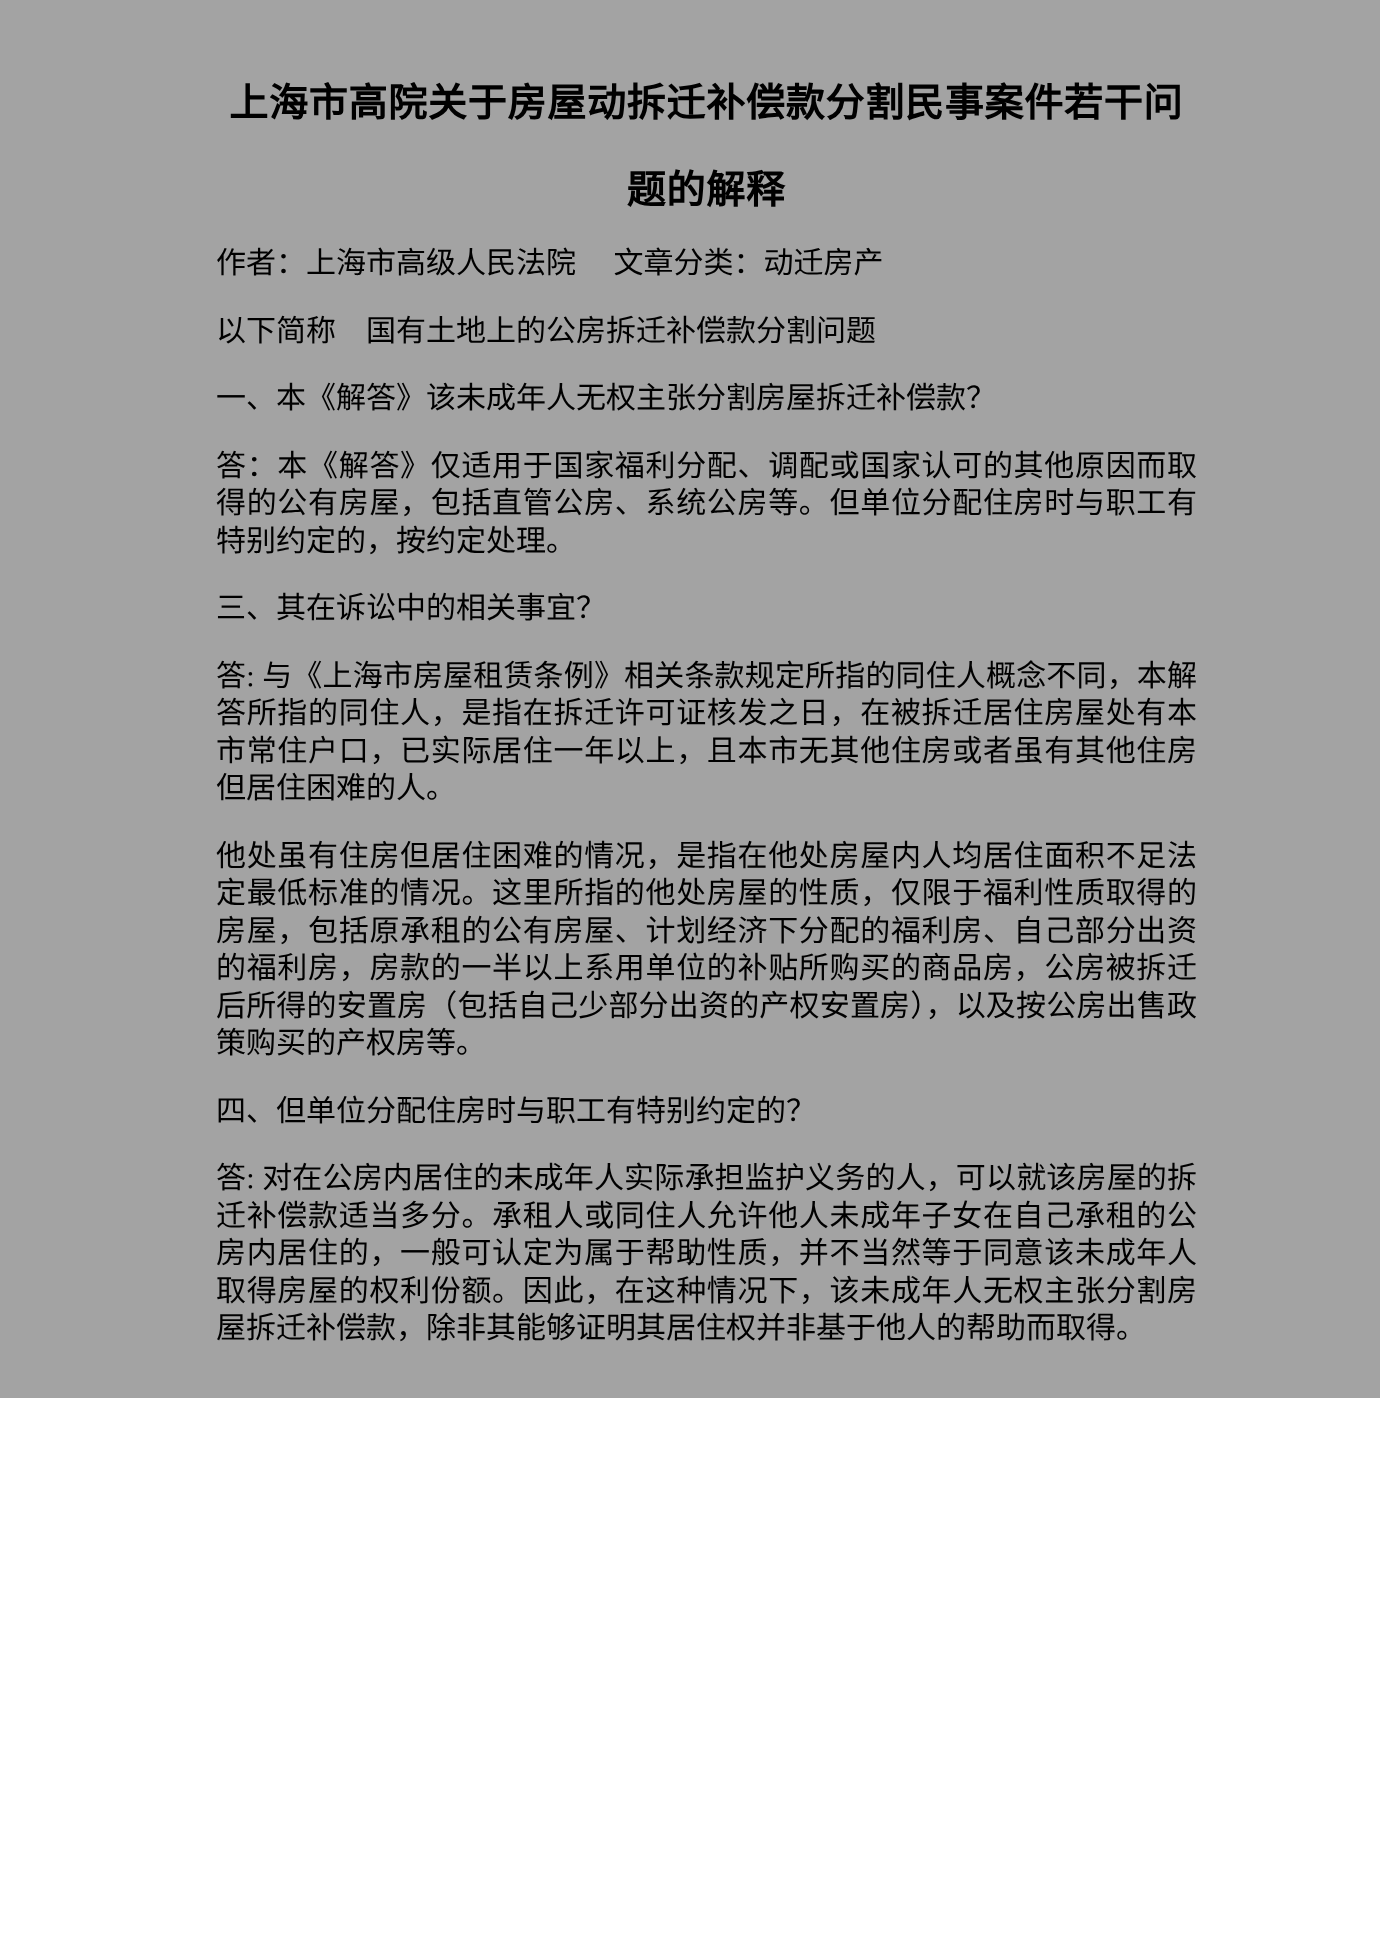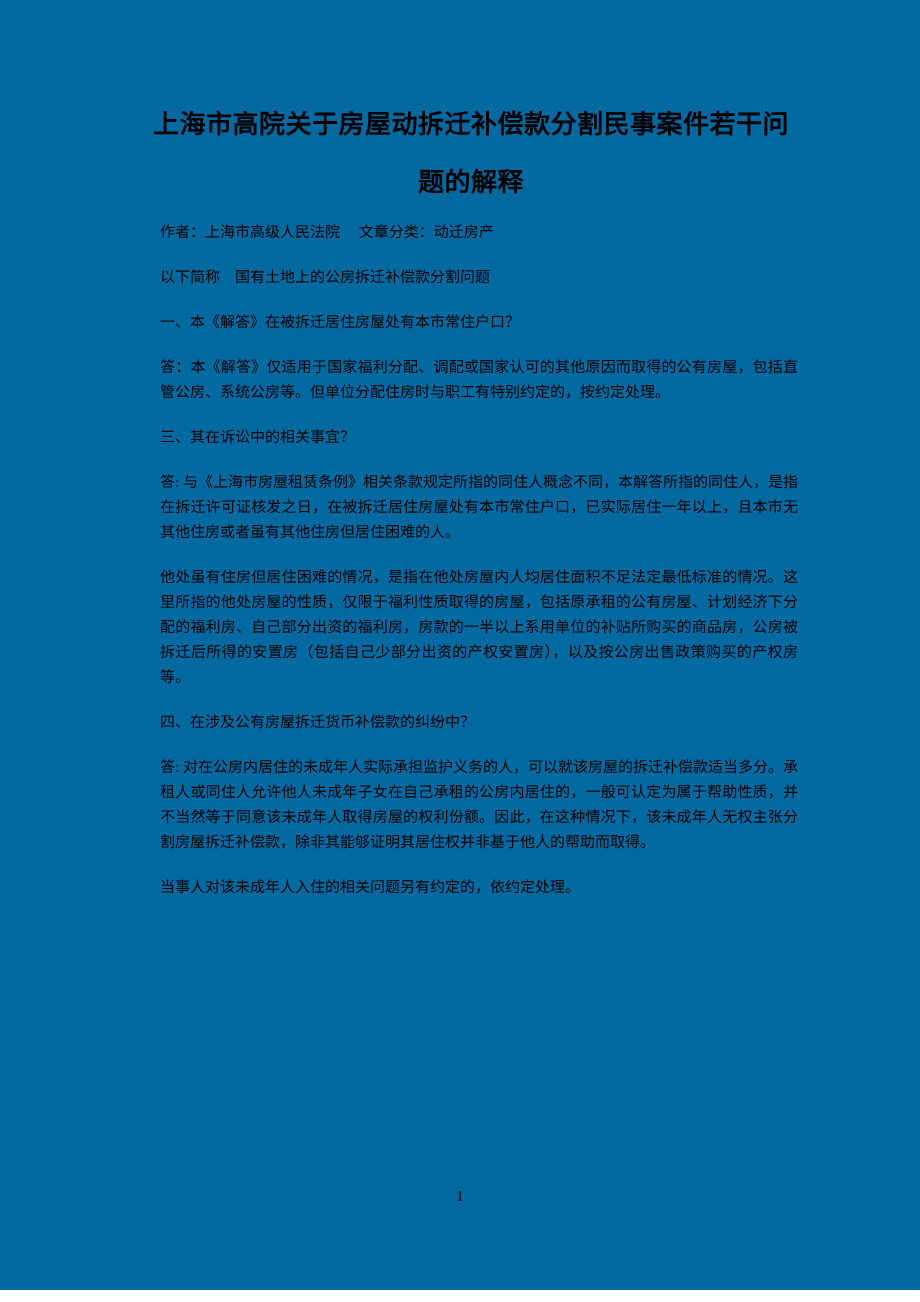--- a/index.html
+++ b/index.html
@@ -8,38 +8,38 @@
     background: #ffffff;
   }
   body {
     width: 920px;
     font-family: "Liberation Serif", "DejaVu Serif", serif;
     color: #000000;
   }
   .page {
     position: relative;
     width: 920px;
-    height: 1290px;
-    background: #0369a1;
+    height: 932px;
+    background: #a3a3a3;
     box-sizing: border-box;
-    padding: 96px 122px 0 144px;
+    padding: 40px 122px 0 144px;
     overflow: hidden;
   }
   .doc-title {
     font-size: 26px;
     font-weight: bold;
     text-align: center;
     line-height: 58px;
     margin: 0 0 8px 0;
     letter-spacing: 0.5px;
   }
   .para {
-    font-size: 15px;
+    font-size: 20px;
     line-height: 25px;
-    margin: 0 0 20px 16px;
+    margin: 0 0 20px 0;
     text-align: justify;
     word-break: break-all;
   }
   .page-number {
     position: absolute;
     bottom: 85px;
     left: 0;
     right: 0;
     text-align: center;
     font-size: 14px;
@@ -50,28 +50,27 @@
 <body>
 
 <div class="page">
 
   <h1 class="doc-title">上海市高院关于房屋动拆迁补偿款分割民事案件若干问题的解释</h1>
 
   <p class="para">作者：上海市高级人民法院　 文章分类：动迁房产</p>
 
   <p class="para">以下简称　国有土地上的公房拆迁补偿款分割问题</p>
 
-  <p class="para">一、本《解答》在被拆迁居住房屋处有本市常住户口？</p>
+  <p class="para">一、本《解答》该未成年人无权主张分割房屋拆迁补偿款？</p>
   <p class="para">答：本《解答》仅适用于国家福利分配、调配或国家认可的其他原因而取得的公有房屋，包括直管公房、系统公房等。但单位分配住房时与职工有特别约定的，按约定处理。</p>
 
 
   <p class="para">三、其在诉讼中的相关事宜？</p>
   <p class="para">答: 与《上海市房屋租赁条例》相关条款规定所指的同住人概念不同，本解答所指的同住人，是指在拆迁许可证核发之日，在被拆迁居住房屋处有本市常住户口，已实际居住一年以上，且本市无其他住房或者虽有其他住房但居住困难的人。</p>
   <p class="para">他处虽有住房但居住困难的情况，是指在他处房屋内人均居住面积不足法定最低标准的情况。这里所指的他处房屋的性质，仅限于福利性质取得的房屋，包括原承租的公有房屋、计划经济下分配的福利房、自己部分出资的福利房，房款的一半以上系用单位的补贴所购买的商品房，公房被拆迁后所得的安置房（包括自己少部分出资的产权安置房），以及按公房出售政策购买的产权房等。</p>
 
-  <p class="para">四、在涉及公有房屋拆迁货币补偿款的纠纷中？</p>
+  <p class="para">四、但单位分配住房时与职工有特别约定的？</p>
   <p class="para">答: 对在公房内居住的未成年人实际承担监护义务的人，可以就该房屋的拆迁补偿款适当多分。承租人或同住人允许他人未成年子女在自己承租的公房内居住的，一般可认定为属于帮助性质，并不当然等于同意该未成年人取得房屋的权利份额。因此，在这种情况下，该未成年人无权主张分割房屋拆迁补偿款，除非其能够证明其居住权并非基于他人的帮助而取得。</p>
-  <p class="para">当事人对该未成年人入住的相关问题另有约定的，依约定处理。</p>
 
 
   <div class="page-number">1</div>
 
 </div>
 
 </body></html>

